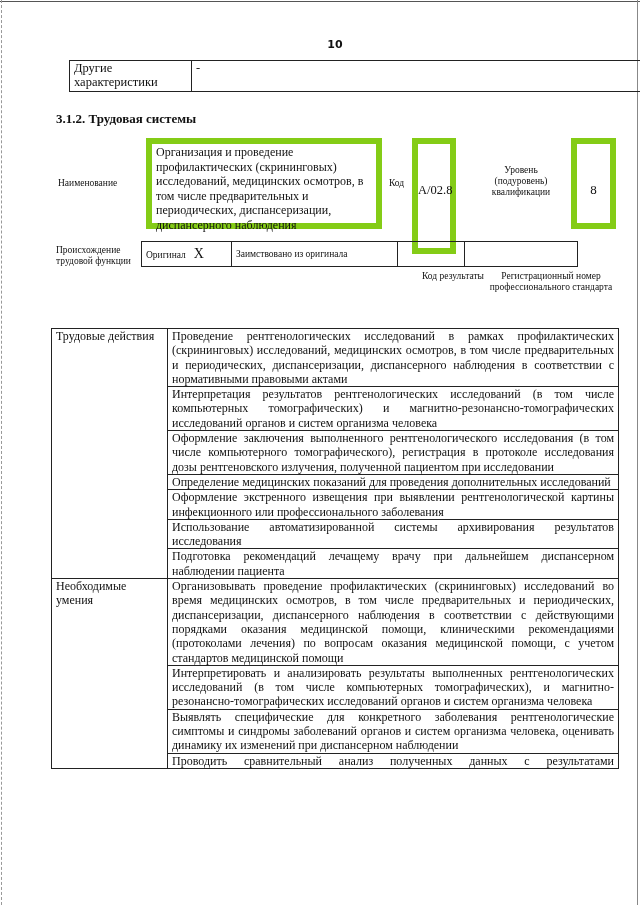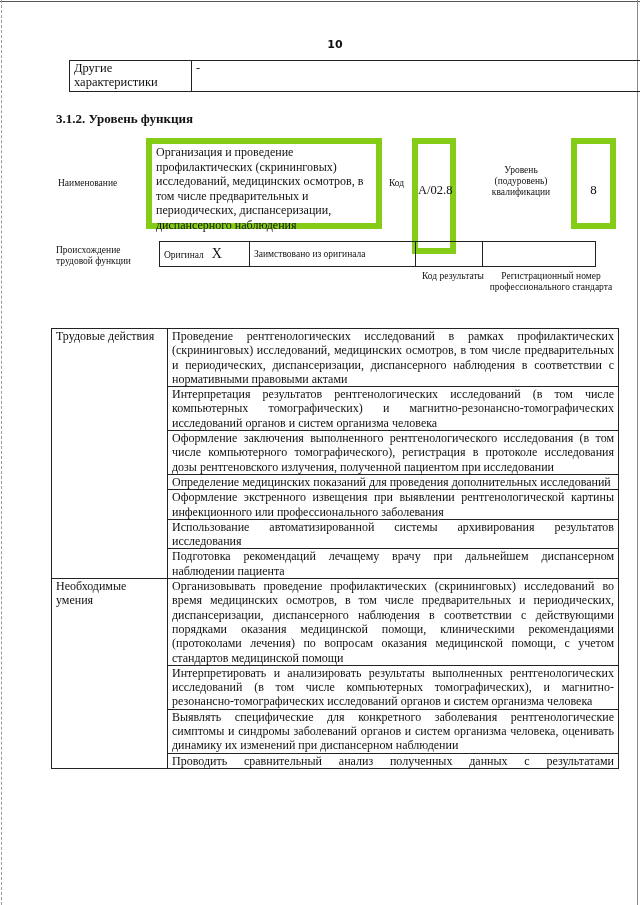--- a/index.html
+++ b/index.html
@@ -26,21 +26,21 @@
   .box { position: absolute; border: 6px solid #84cc16; box-sizing: border-box; }
   .small { font-size: 9.5px; line-height: 11px; }
   .name-label { position: absolute; left: 58px; top: 178px; }
   .name-box { left: 146px; top: 138px; width: 236px; height: 91px; padding: 1px 4px; font-size: 12px; line-height: 14.6px; }
   .kod-label { position: absolute; left: 389px; top: 178px; }
   .kod-box { left: 412px; top: 138px; width: 44px; height: 116px; font-size: 12.5px; text-align: center; padding-top: 39px; }
   .level-label { position: absolute; left: 478px; top: 165px; width: 86px; text-align: center; }
   .level-box { left: 571px; top: 138px; width: 45px; height: 91px; font-size: 13px; text-align: center; padding-top: 38px; }
 
   .origin-label { position: absolute; left: 56px; top: 245px; width: 92px; }
-  .origin-table { position: absolute; left: 159px; top: 241px; }
+  .origin-table { position: absolute; left: 141px; top: 241px; }
   .origin-table td { height: 24px; vertical-align: middle; }
   .origin-table td.c1 { width: 81px; }
   .origin-table td.c2 { width: 157px; }
   .origin-table td.c3 { width: 58px; }
   .origin-table td.c4 { width: 104px; }
   .x-mark { font-size: 14px; margin-left: 8px; }
   .code-orig-label { position: absolute; left: 422px; top: 271px; width: 62px; text-align: center; }
   .reg-label { position: absolute; left: 488px; top: 271px; width: 126px; text-align: center; }
 
   .main-table { position: absolute; left: 51px; top: 328px; width: 568px; }
@@ -60,21 +60,21 @@
 
 <table class="other-table">
   <tbody>
       <tr>
     <td class="lbl">Другие характеристики</td>
     <td>-</td>
   </tr>
 </tbody>
   </table>
 
-<div class="section-title">3.1.2. Уровень функция</div>
+<div class="section-title">3.1.2. Трудовая системы</div>
 
 <div class="name-label small">Наименование</div>
 <div class="box name-box">Организация и проведение профилактических (скрининговых) исследований, медицинских осмотров, в том числе предварительных и периодических, диспансеризации, диспансерного наблюдения</div>
 <div class="kod-label small">Код</div>
 <div class="box kod-box">A/02.8</div>
 <div class="level-label small">Уровень (подуровень) квалификации</div>
 <div class="box level-box">8</div>
 
 <div class="origin-label small">Происхождение трудовой функции</div>
 <table class="origin-table small">

